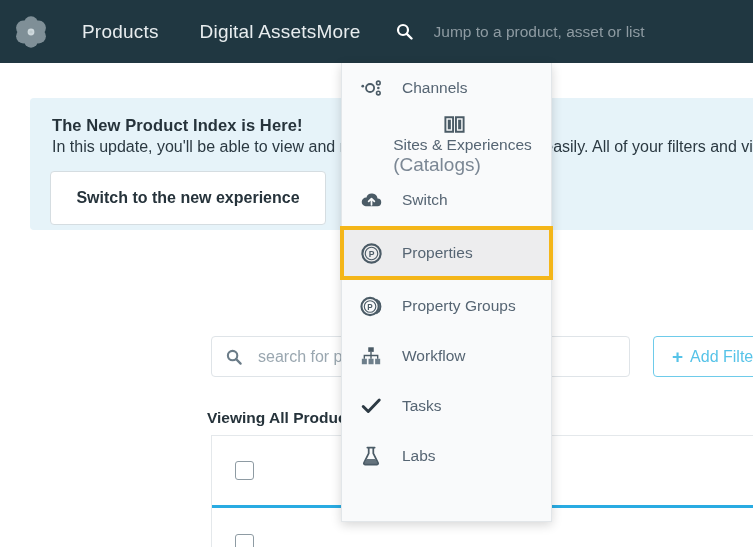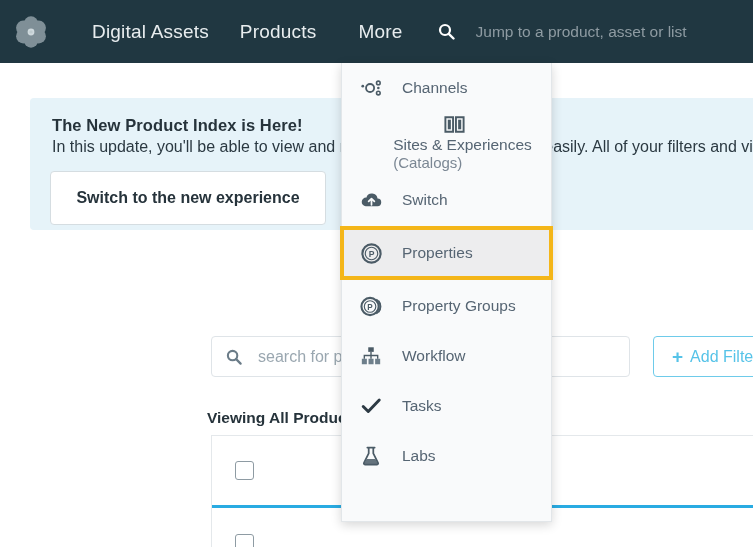--- a/index.html
+++ b/index.html
@@ -38,21 +38,21 @@
     color: #e8edef;
     font-size: 19px;
     letter-spacing: .2px;
     padding: 0 0;
     text-decoration: none;
     white-space: nowrap;
     cursor: pointer;
   }
   #nav-products { margin-left: 31px; }
   #nav-digital { margin-left: 41px; }
-  #nav-more { margin-left: 42px; }
+  #nav-more { }
 
   #search-wrap {
     display: flex;
     align-items: center;
     margin-left: 34px;
     flex: 1 1 auto;
   }
   #search-icon-top {
     color: #ffffff;
     font-weight: bold;
@@ -249,21 +249,21 @@
     color: #4b5b66;
   }
   .menu-item .mi-label {
     margin-left: 17px;
     font-size: 15.5px;
     color: #566573;
     line-height: 1.18;
   }
   .menu-item .mi-sub {
     display: block;
-    font-size: 15px;
+    font-size: 19px;
     color: #7b8794;
   }
   #mi-sites { height: 62px; align-items: center; flex-direction: column; }
   #mi-properties {
     background: #ededee;
     outline: 4px solid #f4b619;
     outline-offset: -2px;
     height: 50px;
     margin: 3px 0;
   }
@@ -280,22 +280,22 @@
         <circle cx="20" cy="28.5" r="7.2"></circle>
         <circle cx="12.3" cy="15.8" r="7.2"></circle>
         <circle cx="27.7" cy="15.8" r="7.2"></circle>
         <circle cx="12.3" cy="24.2" r="7.2"></circle>
         <circle cx="27.7" cy="24.2" r="7.2"></circle>
       </g>
       <circle cx="20" cy="20" r="3.4" fill="#dde6ea" opacity=".85"></circle>
     </svg>
   </div>
 
+  <span class="nav-link" id="nav-products">Products</span>
   <span class="nav-link" id="nav-digital">Digital Assets</span>
-  <span class="nav-link" id="nav-products">Products</span>
   <span class="nav-link" id="nav-more">More</span>
 
   <div id="search-wrap">
     <span id="search-icon-top">
       <svg width="17" height="17" viewBox="0 0 17 17">
         <circle cx="7" cy="7" r="5" fill="none" stroke="#ffffff" stroke-width="2.2"></circle>
         <line x1="10.8" y1="10.8" x2="15.5" y2="15.5" stroke="#ffffff" stroke-width="2.4" stroke-linecap="round"></line>
       </svg>
     </span>
     <input id="search-input-top" type="text" placeholder="Jump to a product, asset or list" style="">

